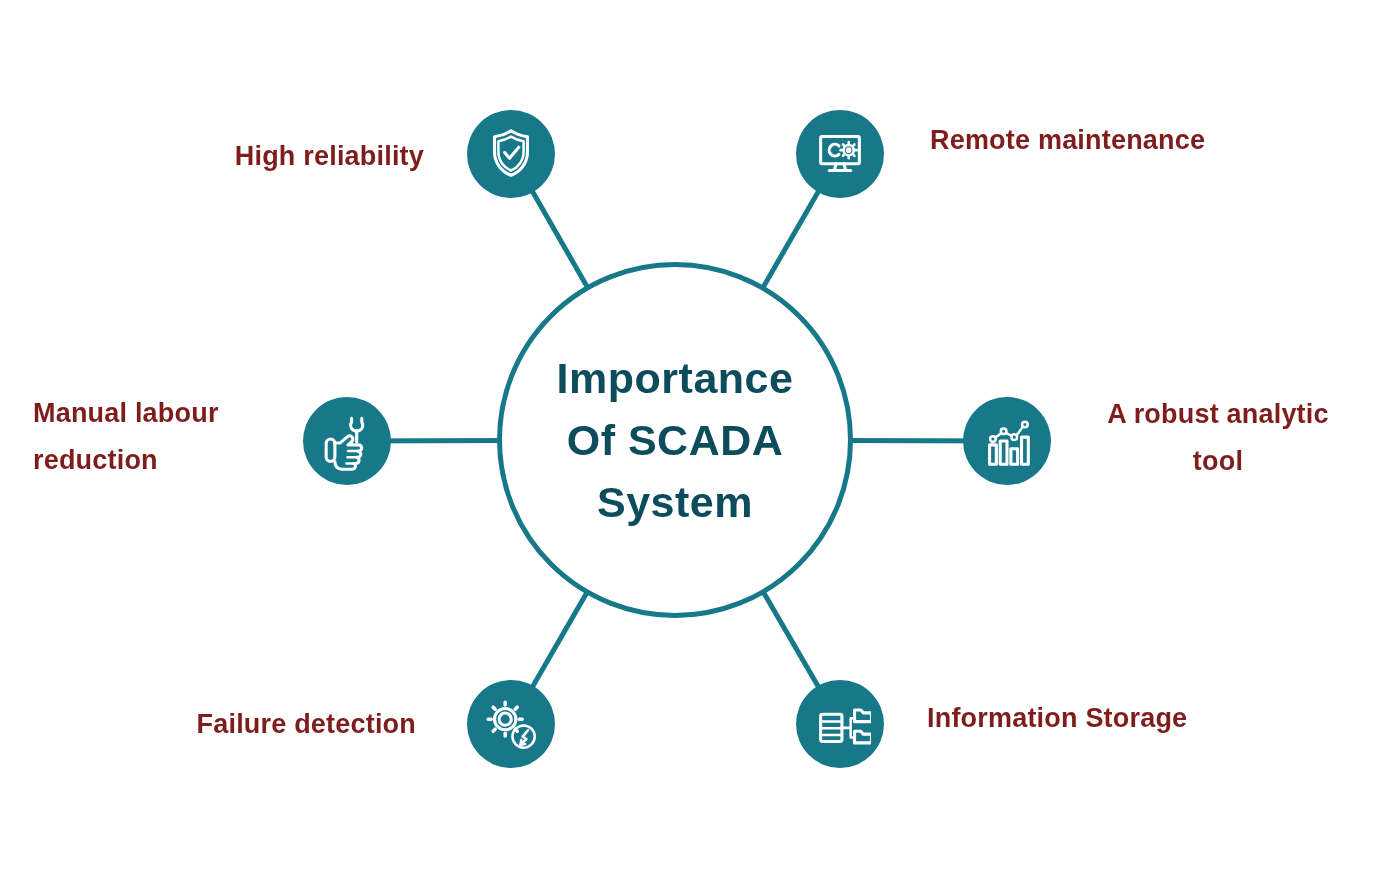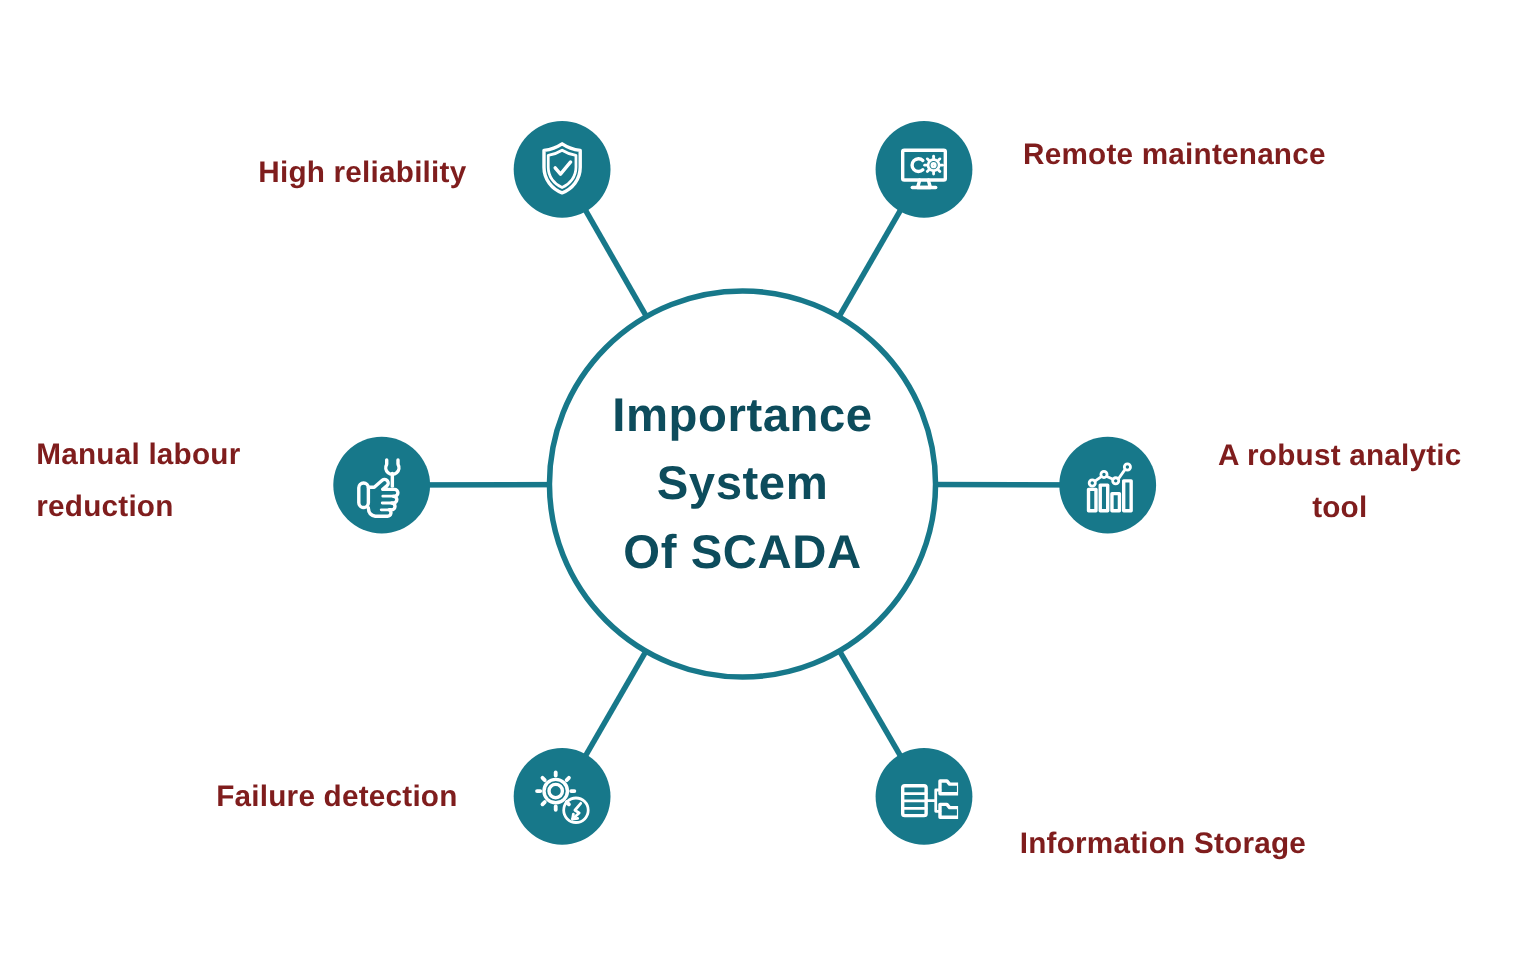--- a/index.html
+++ b/index.html
@@ -31,42 +31,42 @@
   .ic-br{left:796px;top:680px;}
   .label{
     position:absolute;z-index:2;color:#7f1d1d;font-weight:700;font-size:27px;
     line-height:38px;letter-spacing:.2px;
   }
   .lab-tl{right:964px;top:137px;white-space:nowrap;text-align:right;}
   .lab-tr{left:930px;top:121px;white-space:nowrap;}
   .lab-ml{left:33px;top:390px;width:240px;line-height:47px;}
   .lab-mr{left:1085px;top:391px;width:266px;text-align:center;line-height:47px;}
   .lab-bl{right:972px;top:705px;white-space:nowrap;text-align:right;}
-  .lab-br{left:927px;top:747px;white-space:nowrap;}
+  .lab-br{left:927px;top:699px;white-space:nowrap;}
   .st{fill:none;stroke:#ffffff;stroke-width:3.2;stroke-linecap:round;stroke-linejoin:round;}
   .st2{fill:none;stroke:#ffffff;stroke-width:2.6;stroke-linecap:round;stroke-linejoin:round;}
 </style>
 </head>
 <body>
 
 <div class="canvas">
 
   <svg class="spokes" width="1388" height="880">
     <line x1="675" y1="440" x2="511" y2="154" stroke="#17788A" stroke-width="5"></line>
     <line x1="675" y1="440" x2="840" y2="154" stroke="#17788A" stroke-width="5"></line>
     <line x1="675" y1="440" x2="347" y2="441" stroke="#17788A" stroke-width="5"></line>
     <line x1="675" y1="440" x2="1007" y2="441" stroke="#17788A" stroke-width="5"></line>
     <line x1="675" y1="440" x2="511" y2="724" stroke="#17788A" stroke-width="5"></line>
     <line x1="675" y1="440" x2="840" y2="724" stroke="#17788A" stroke-width="5"></line>
   </svg>
 
   <div class="center-circle">
     <span class="t-line">Importance</span>
+    <span class="t-line">Of SCADA</span>
     <span class="t-line">System</span>
-    <span class="t-line">Of SCADA</span>
   </div>
 
   <div class="icon-circle ic-tl">
     <span>
       <svg width="62" height="62" viewBox="0 0 64 64">
         <path class="st" d="M32 8 C36.5 11 42.5 13.3 49 14.2 V30 C49 41.5 41.5 50.5 32 54 C22.5 50.5 15 41.5 15 30 V14.2 C21.5 13.3 27.5 11 32 8 Z"></path>
         <path class="st2" d="M32 14 C35.5 16.2 40 18 45 18.8 V30 C45 39 39.3 46 32 49 C24.7 46 19 39 19 30 V18.8 C24 18 28.5 16.2 32 14 Z"></path>
         <path class="st" d="M25.5 30.5 L30.5 36.5 L40 25"></path>
       </svg>
     </span>

